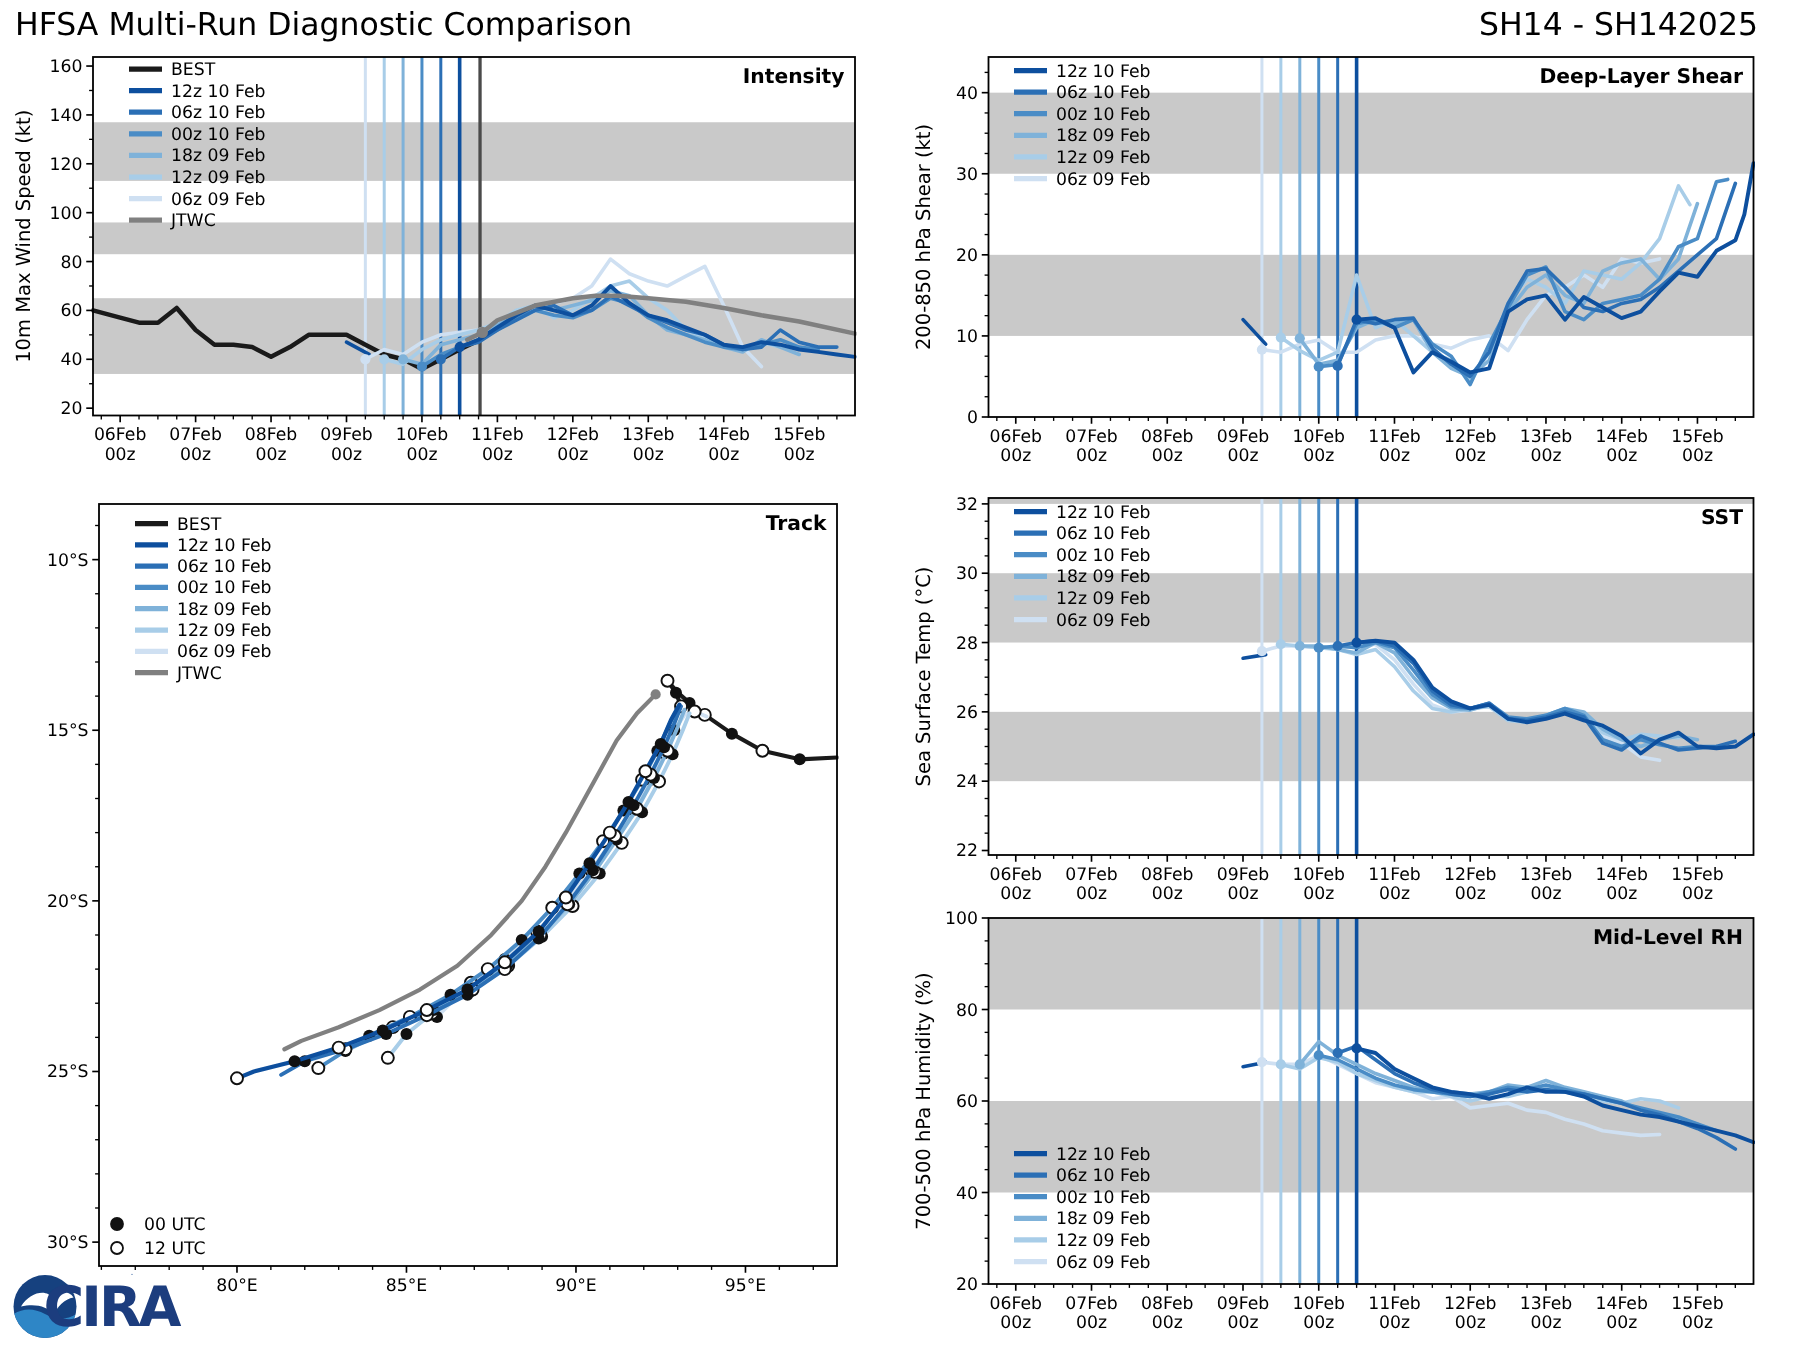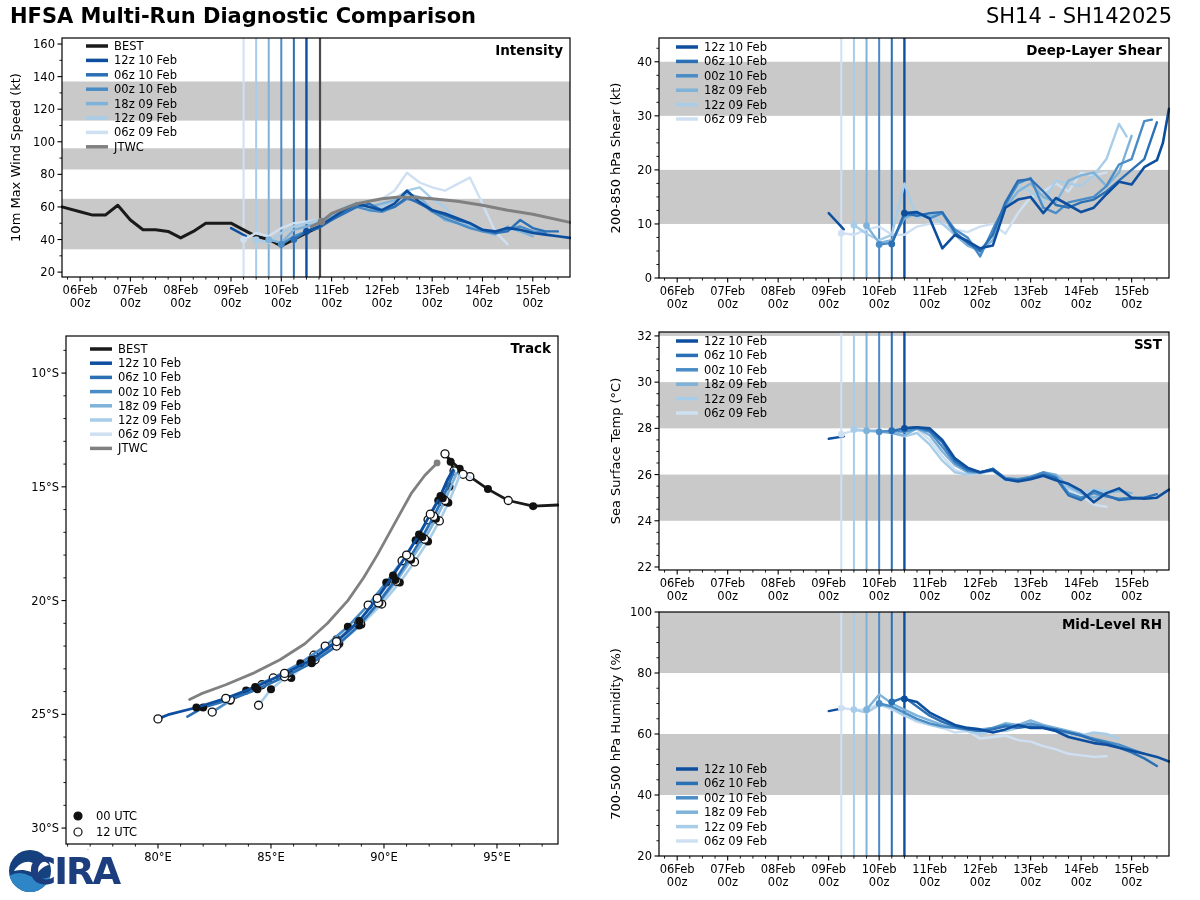--- a/index.html
+++ b/index.html
@@ -1,18 +1,18 @@
 <!DOCTYPE html>
 <html><head>
 <meta charset="utf-8">
 <style>
   html,body{margin:0;padding:0;background:#ffffff;}
   .page{position:relative;width:1200px;height:900px;background:#fff;overflow:hidden;
         font-family:"DejaVu Sans","Liberation Sans",sans-serif;}
-  .title-left{position:absolute;left:10px;top:4px;font-size:21px;font-weight:bold;color:#000;}
+  .title-left{position:absolute;left:10px;top:4px;font-size:21px;font-weight:normal;color:#000;}
   .title-right{position:absolute;right:28px;top:4px;font-size:21px;font-weight:normal;color:#000;}
   #plots{position:absolute;left:0;top:0;}
   #plots text{font-family:"DejaVu Sans","Liberation Sans",sans-serif;fill:#000;}
   .logos{position:absolute;left:8px;top:849px;display:flex;align-items:center;gap:4px;}
   .cira-wrap{display:flex;align-items:center;height:44px;flex-direction:column;}
   .cira-text{font-size:37px;font-weight:800;color:#1c3d7e;letter-spacing:-2px;margin-left:-27px;
              font-family:"DejaVu Sans","Liberation Sans",sans-serif;}
 </style>
 </head>
 <body>

